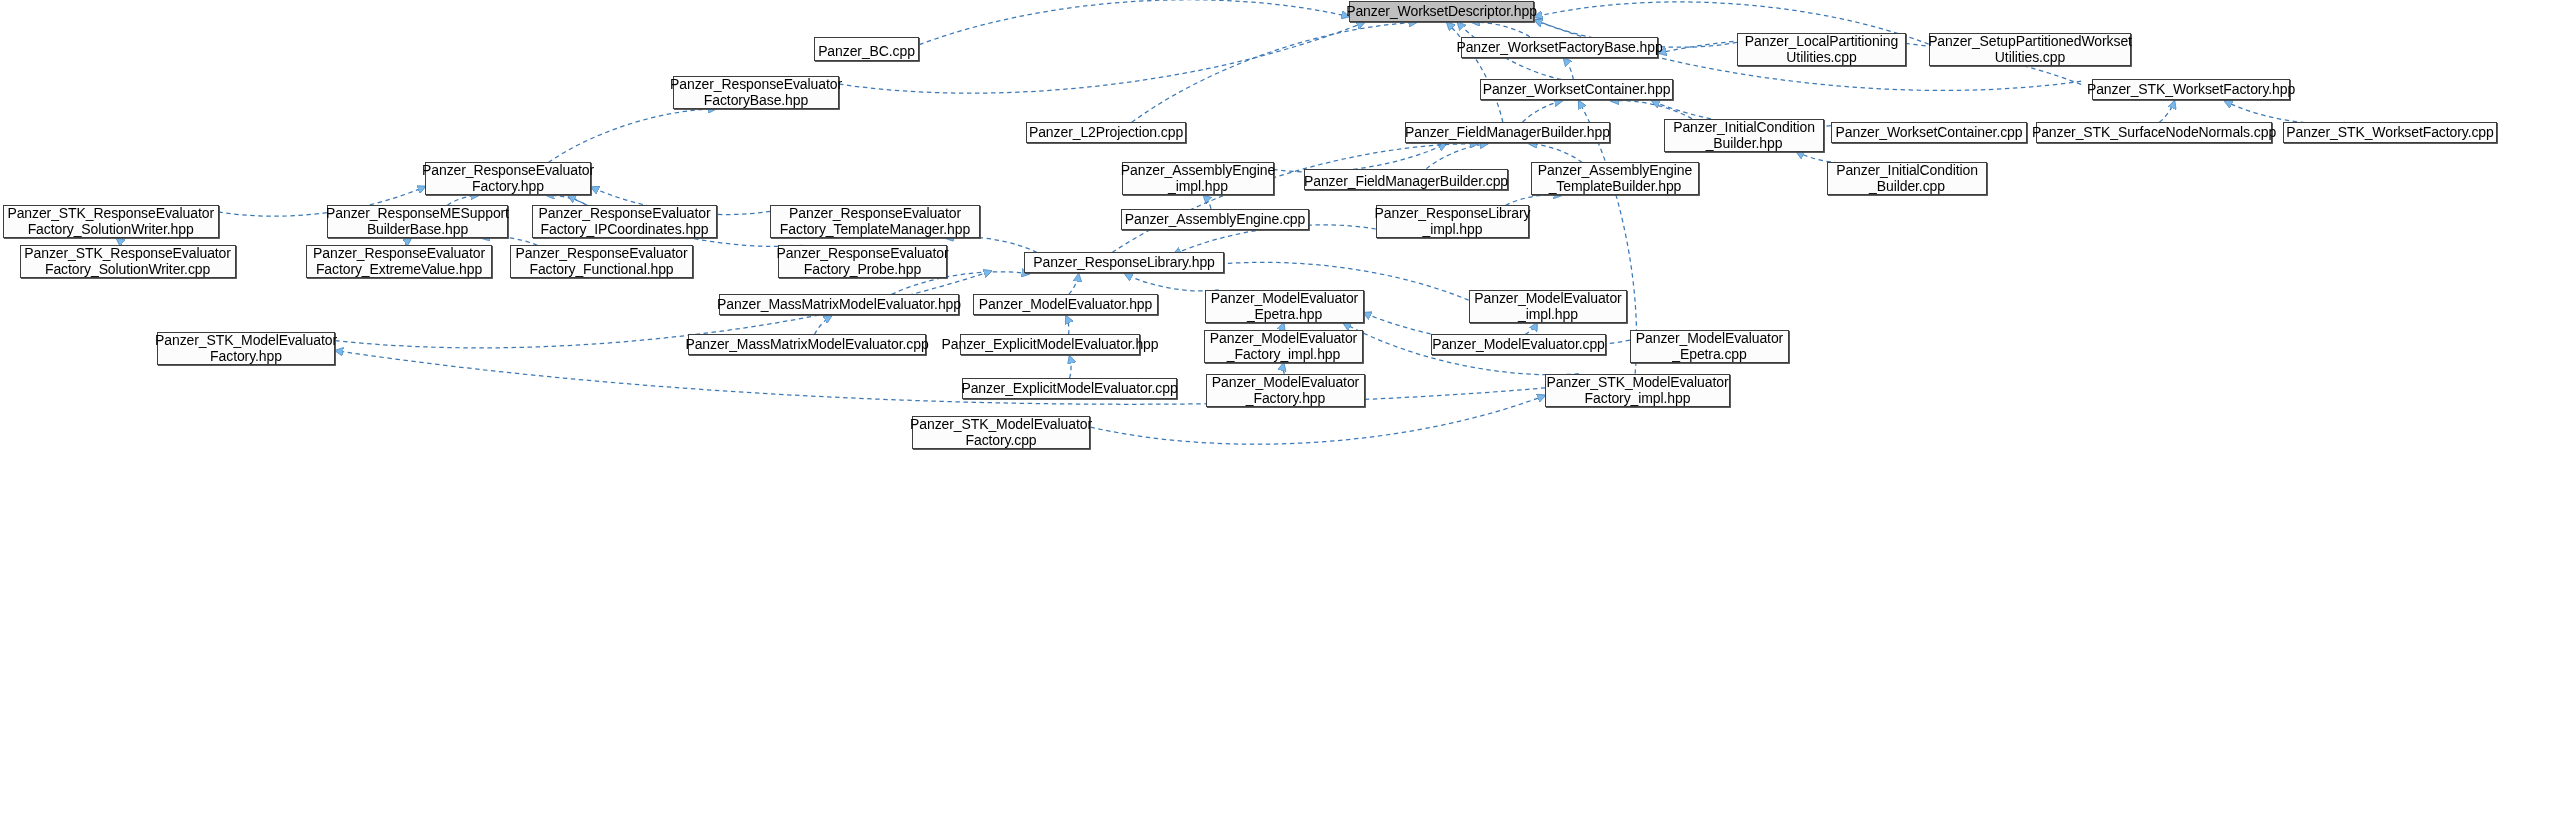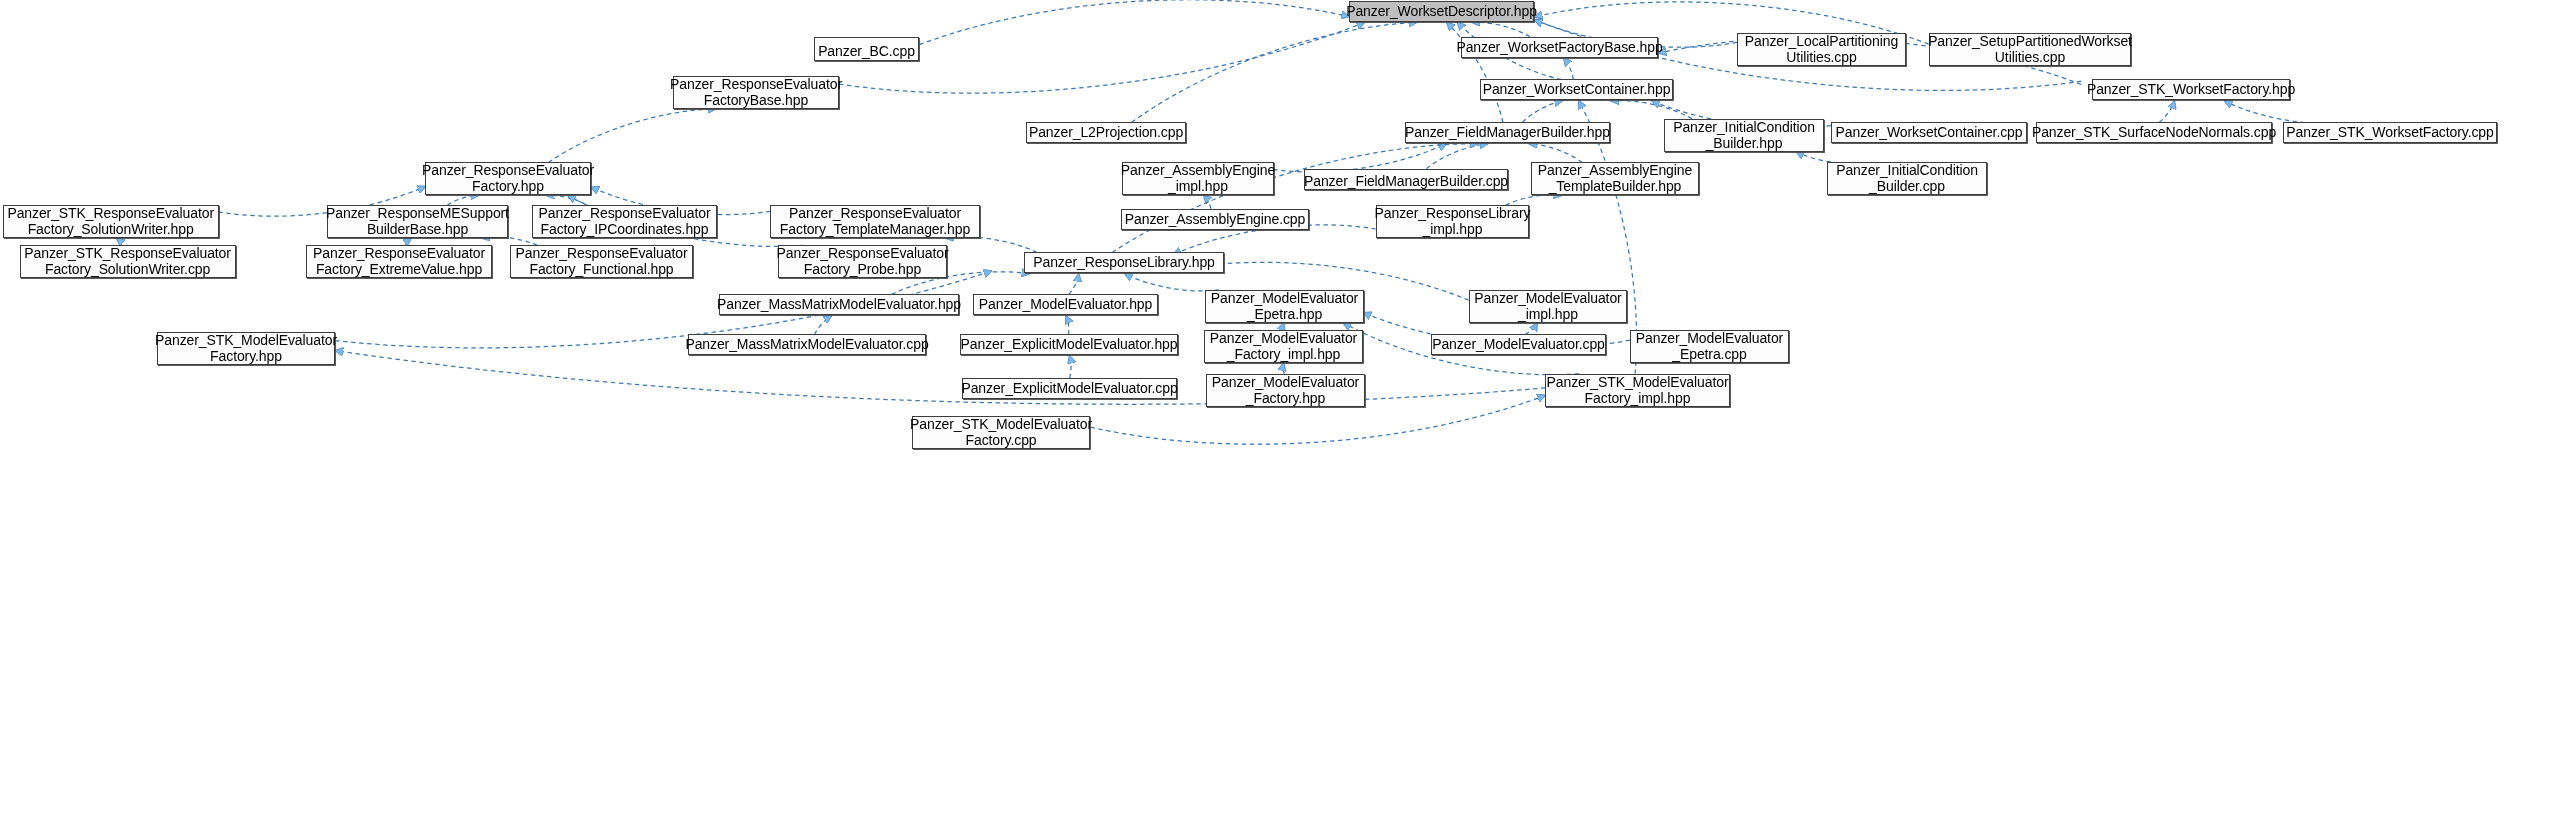--- a/index.html
+++ b/index.html
@@ -161,21 +161,21 @@
       <div class="node" style="left: 992px; top: 252px; width: 200px; height: 21.4px; margin-left: 32px;"><span>Panzer_ResponseLibrary.hpp</span></div>
       <div class="node" style="left: 1205px; top: 290px; width: 159px; height: 33px;"><span>Panzer_ModelEvaluator
 _Epetra.hpp</span></div>
       <div class="node" style="left: 1469px; top: 290px; width: 158px; height: 33px;"><span>Panzer_ModelEvaluator
 _impl.hpp</span></div>
       <div class="node" style="left: 719px; top: 294px; width: 240px; height: 21.4px;"><span>Panzer_MassMatrixModelEvaluator.hpp</span></div>
       <div class="node" style="left: 973px; top: 294px; width: 185px; height: 21.4px;"><span>Panzer_ModelEvaluator.hpp</span></div>
       <div class="node" style="left: 157px; top: 332px; width: 178px; height: 33px;"><span>Panzer_STK_ModelEvaluator
 Factory.hpp</span></div>
       <div class="node" style="left: 688px; top: 334px; width: 238px; height: 21.4px;"><span>Panzer_MassMatrixModelEvaluator.cpp</span></div>
-      <div class="node" style="left: 960px; top: 334px; width: 218px; height: 21.4px;"><span>Panzer_ExplicitModelEvaluator.hpp</span></div>
+      <div class="node" style="left: 960px; top: 334px; width: 180px; height: 21.4px;"><span>Panzer_ExplicitModelEvaluator.hpp</span></div>
       <div class="node" style="left: 1204px; top: 330px; width: 159px; height: 33px;"><span>Panzer_ModelEvaluator
 _Factory_impl.hpp</span></div>
       <div class="node" style="left: 1431px; top: 334px; width: 175px; height: 21.4px;"><span>Panzer_ModelEvaluator.cpp</span></div>
       <div class="node" style="left: 1630px; top: 330px; width: 159px; height: 33px;"><span>Panzer_ModelEvaluator
 _Epetra.cpp</span></div>
       <div class="node" style="left: 962px; top: 378px; width: 215px; height: 21.4px;"><span>Panzer_ExplicitModelEvaluator.cpp</span></div>
       <div class="node" style="left: 1206px; top: 374px; width: 159px; height: 33px;"><span>Panzer_ModelEvaluator
 _Factory.hpp</span></div>
       <div class="node" style="left: 1545px; top: 374px; width: 185px; height: 33px;"><span>Panzer_STK_ModelEvaluator
 Factory_impl.hpp</span></div>

